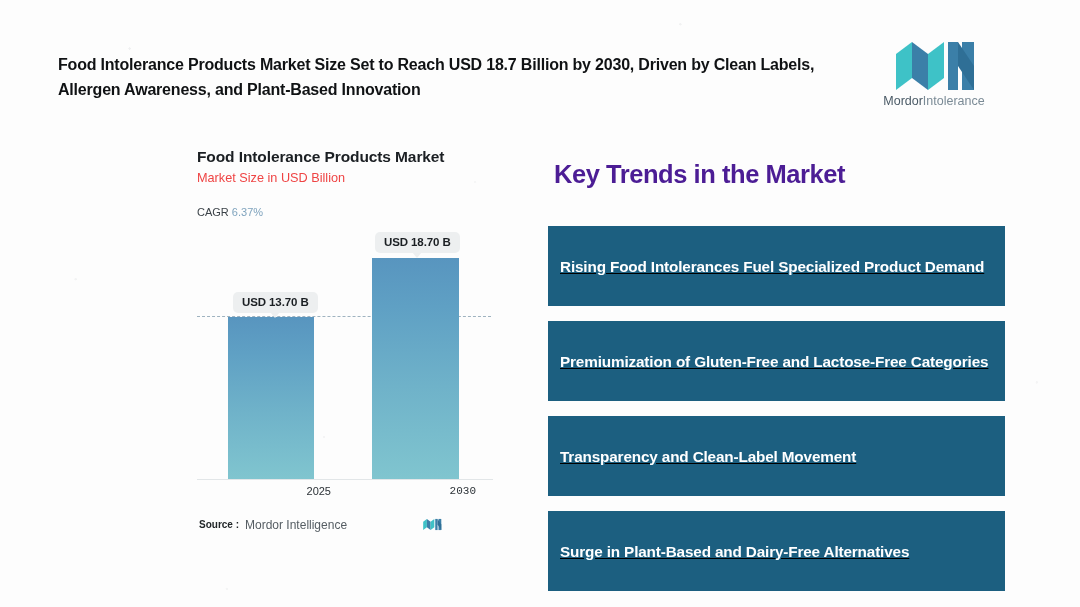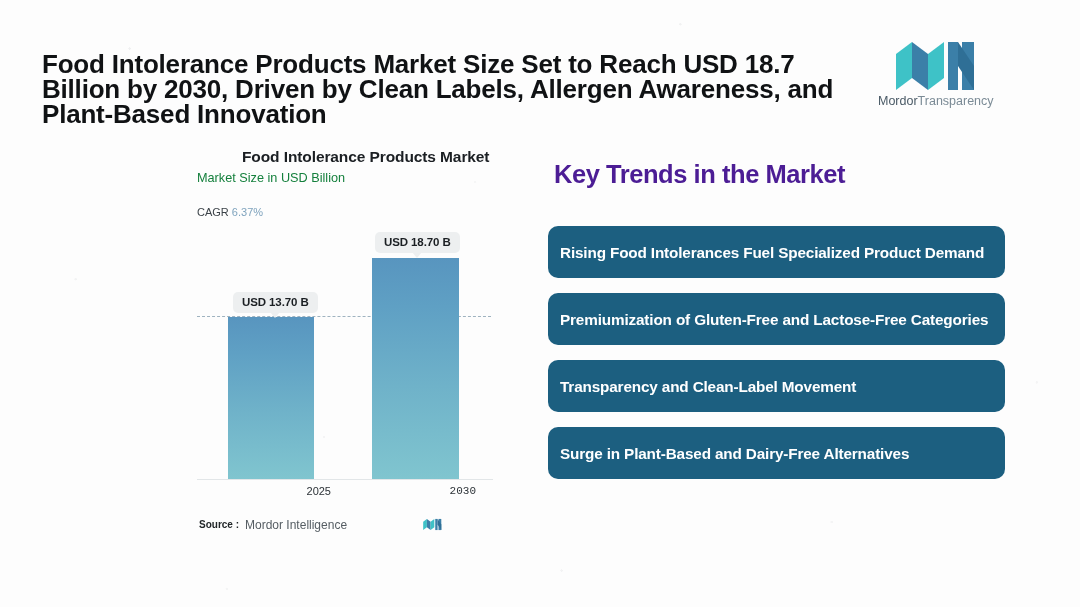--- a/index.html
+++ b/index.html
@@ -34,24 +34,24 @@
       radial-gradient(circle at 52% 94%, rgba(160,165,170,.24) 0 1px, transparent 1.4px),
       radial-gradient(circle at 77% 86%, rgba(160,165,170,.20) 0 1px, transparent 1.4px),
       radial-gradient(circle at 96% 63%, rgba(160,165,170,.20) 0 1px, transparent 1.4px),
       radial-gradient(circle at 44% 30%, rgba(160,165,170,.16) 0 1px, transparent 1.4px),
       radial-gradient(circle at 21% 97%, rgba(160,165,170,.18) 0 1px, transparent 1.4px);
   }
 
   
   #headline {
     position: absolute;
-    left: 42px;
+    left: 58px;
     top: 52px;
     width: 815px;
-    font-size: 26px;
+    font-size: 16px;
     font-weight: bold;
     line-height: 25px;
     color: #101214;
     letter-spacing: -.2px;
   }
   #brand-logo {
     position: absolute;
     left: 878px;
     top: 40px;
     width: 112px;
@@ -70,28 +70,27 @@
 
   
   #chart-title {
     position: absolute;
     left: 197px;
     top: 148px;
     font-size: 15.5px;
     font-weight: bold;
     color: #1b1f23;
     letter-spacing: -.1px;
-    margin-left: 45px;
   }
   #chart-subtitle {
     position: absolute;
     left: 197px;
     top: 171px;
     font-size: 12.7px;
-    color: #15803d;
+    color: #ef4444;
   }
   #chart-cagr {
     position: absolute;
     left: 197px;
     top: 206px;
     font-size: 11px;
     color: #3b4248;
   }
   #chart-cagr .val { color: #7fa3bd; }
 
@@ -187,27 +186,28 @@
   }
   #trend-cards {
     position: absolute;
     left: 548px;
     top: 226px;
     width: 457px;
   }
   .trend-card {
     position: relative;
     background: #1c5f80;
-    border-radius: 10px;
-    height: 52px;
+    border-radius: 0;
+    height: 80px;
     margin-bottom: 15px;
     display: flex;
     align-items: center;
     padding: 0 12px;
     box-sizing: border-box;
+    text-decoration: underline;
   }
   .trend-card .txt {
     font-size: 15.3px;
     font-weight: bold;
     line-height: 21px;
     color: #ffffff;
     letter-spacing: -.15px;
   }
 </style>
 </head>
@@ -222,21 +222,21 @@
   <div id="brand-logo">
     <svg class="mark" width="112" height="52" viewBox="0 0 112 52">
       <polygon points="18,50 18,14 34,2 34,38" fill="#3ec2c7"></polygon>
       <polygon points="34,2 34,38 50,50 50,14" fill="#3b7fa8"></polygon>
       <polygon points="50,14 50,50 66,38 66,2" fill="#3ec2c7"></polygon>
       <rect x="70" y="2" width="10" height="48" fill="#3b7fa8"></rect>
       <polygon points="84,2 96,2 96,50 84,50" fill="#3b7fa8"></polygon>
       <polygon points="80,2 96,26 96,50 80,26" fill="#2f6f96"></polygon>
     </svg>
     <div class="wordmark">
-      <span class="b">Mordor</span><span class="l">Transparency</span>
+      <span class="b">Mordor</span><span class="l">Intolerance</span>
     </div>
   </div>
 
   <div id="chart-title">Food Intolerance Products Market</div>
   <div id="chart-subtitle">Market Size in USD Billion</div>
   <div id="chart-cagr">
     <span>CAGR</span>
     <span class="val">6.37%</span>
   </div>
 

